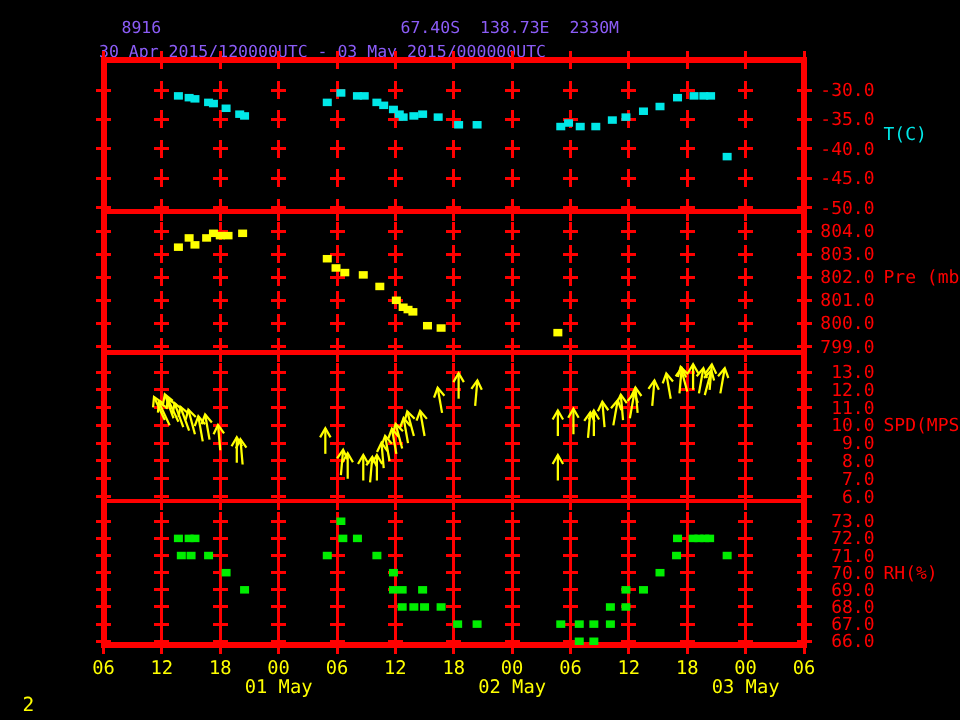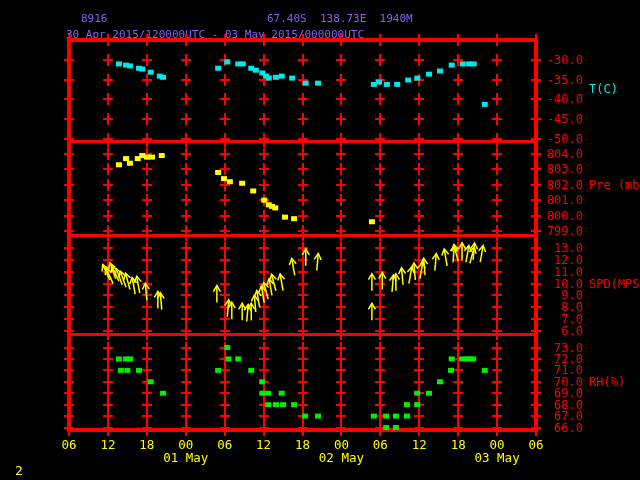--- a/index.html
+++ b/index.html
@@ -11,21 +11,21 @@
   #timerange{left:66px;top:27px;}
   .corner{position:absolute;left:15px;top:464px;color:#ffff00;font-size:13px;line-height:14px;}
   svg{position:absolute;left:0;top:0;}
   text{font-family:"DejaVu Sans Mono",monospace;}
 </style>
 </head>
 <body>
 
 <div class="screen">
   <div class="hdr" id="station">8916</div>
-  <div class="hdr" id="location">67.40S  138.73E  1940M</div>
+  <div class="hdr" id="location">67.40S  138.73E  2330M</div>
   <div class="hdr" id="timerange">30 Apr 2015/120000UTC - 03 May 2015/000000UTC</div>
   <svg id="plot" width="640" height="480">
       <g stroke="#ff0000" stroke-width="2" shape-rendering="crispEdges">
         <line x1="64" y1="60" x2="74" y2="60"></line>
         <line x1="102.91666666666666" y1="60" x2="112.91666666666666" y2="60"></line>
         <line x1="107.91666666666666" y1="54" x2="107.91666666666666" y2="66"></line>
         <line x1="141.83333333333331" y1="60" x2="151.83333333333331" y2="60"></line>
         <line x1="146.83333333333331" y1="54" x2="146.83333333333331" y2="66"></line>
         <line x1="180.75" y1="60" x2="190.75" y2="60"></line>
         <line x1="185.75" y1="54" x2="185.75" y2="66"></line>

